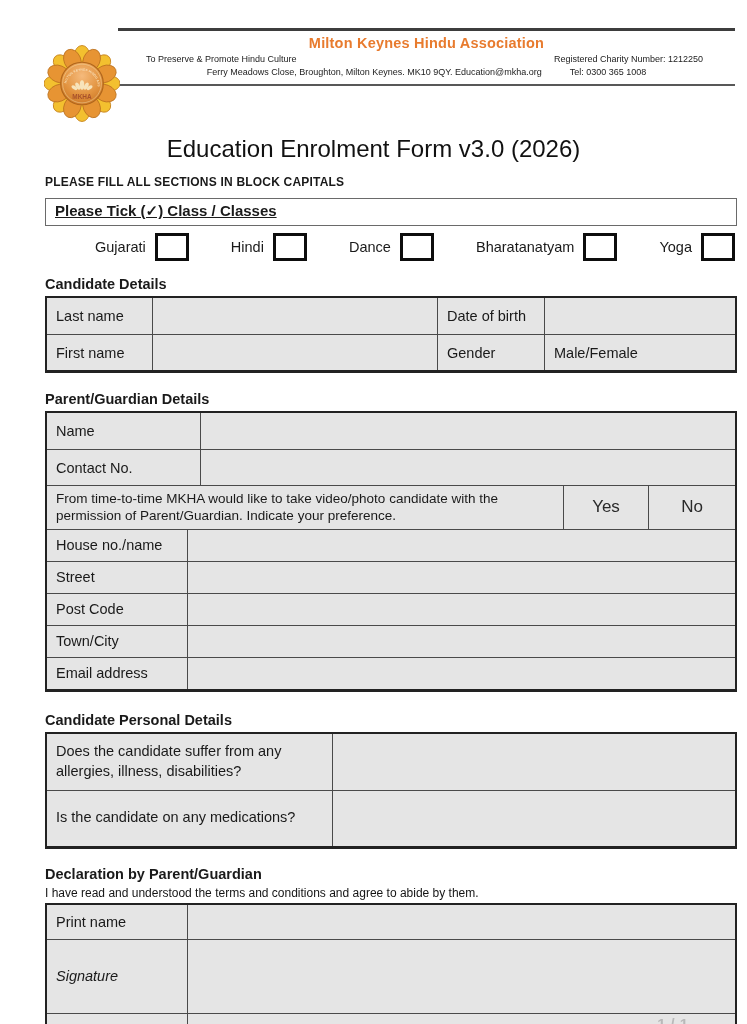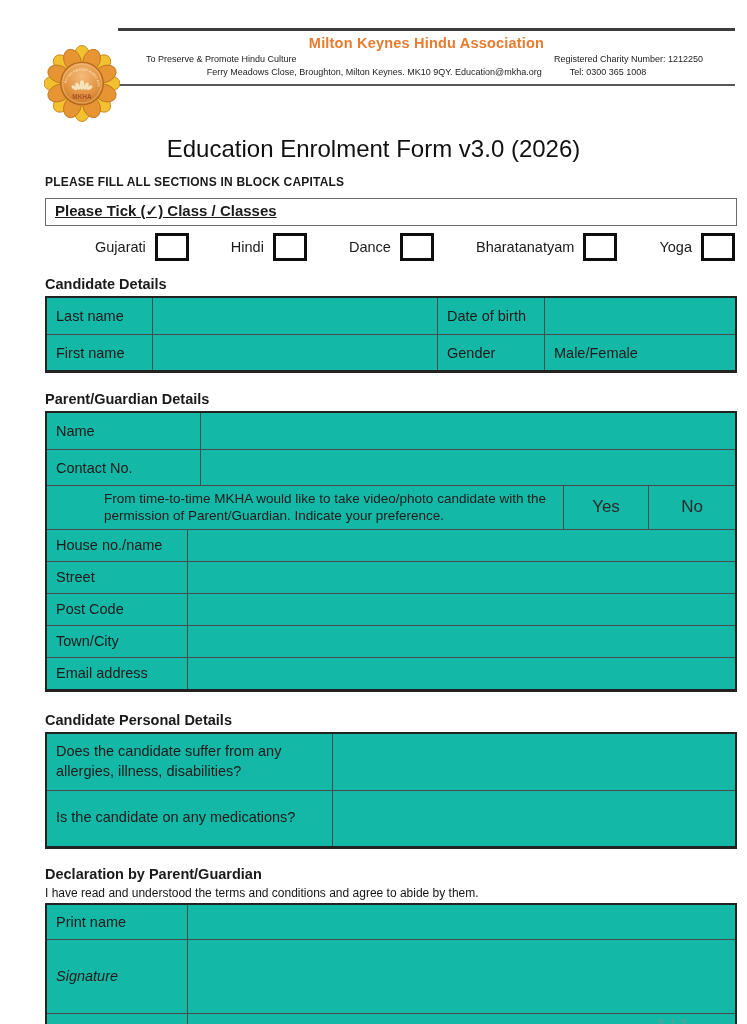--- a/index.html
+++ b/index.html
@@ -32,29 +32,29 @@
     padding:2px 2px 0 50px;
   }
   .class-item { display:flex; align-items:center; gap:9px; font-size:14.5px; }
   .checkbox { width:34px; height:28px; border:3px solid #0d0d0d; background:#fff; flex:0 0 auto; }
   
   .section-heading { margin:0 0 4px 45px; font-size:14.5px; font-weight:bold; }
   .sec-candidate   { margin-top:14px; }
   .sec-parent      { margin-top:18px; }
   .sec-personal    { margin-top:20px; }
   .sec-declaration { margin-top:17px; }
-  .tbl { margin-left:45px; width:692px; border:2px solid #222; border-bottom-width:3px; background:#14b8a6; }
+  .tbl { margin-left:45px; width:692px; border:2px solid #222; border-bottom-width:3px; background:#e5e5e5; }
   .trow { display:grid; border-top:1px solid #4a4a4a; }
   .trow:first-child { border-top:none; }
   .cell { border-left:1px solid #4a4a4a; display:flex; align-items:center; padding:2px 9px; font-size:14.5px; }
   .cell:first-child { border-left:none; }
   .cand-row  { grid-template-columns:105px 285px 107px 1fr; height:36px; }
   .pname-row { grid-template-columns:105px 1fr; height:36px;gap:48px; }
   .photo-row { grid-template-columns:1fr 85px 87px; min-height:43px; }
-  .photo-text { font-size:13.5px; line-height:1.28; padding:4px 9px;margin-left:48px; }
+  .photo-text { font-size:13.5px; line-height:1.28; padding:4px 9px; }
   .yesno { justify-content:center; font-size:17px; color:#2a2a2a; padding:2px 4px; }
   .addr-row { grid-template-columns:140px 1fr; height:32px; }
   .pers-row { grid-template-columns:285px 1fr; height:56px; }
   .pers-label { line-height:1.32; padding-right:14px; }
   .decl-row  { grid-template-columns:140px 1fr; height:34px; }
   .decl-row-sig { grid-template-columns:140px 1fr; height:74px; }
   .italic { font-style:italic; }
   .statement { margin:2px 0 3px 45px; font-size:12px; color:#141414; }
   .corner-mark {
     position:absolute; right:54px; bottom:-8px;

